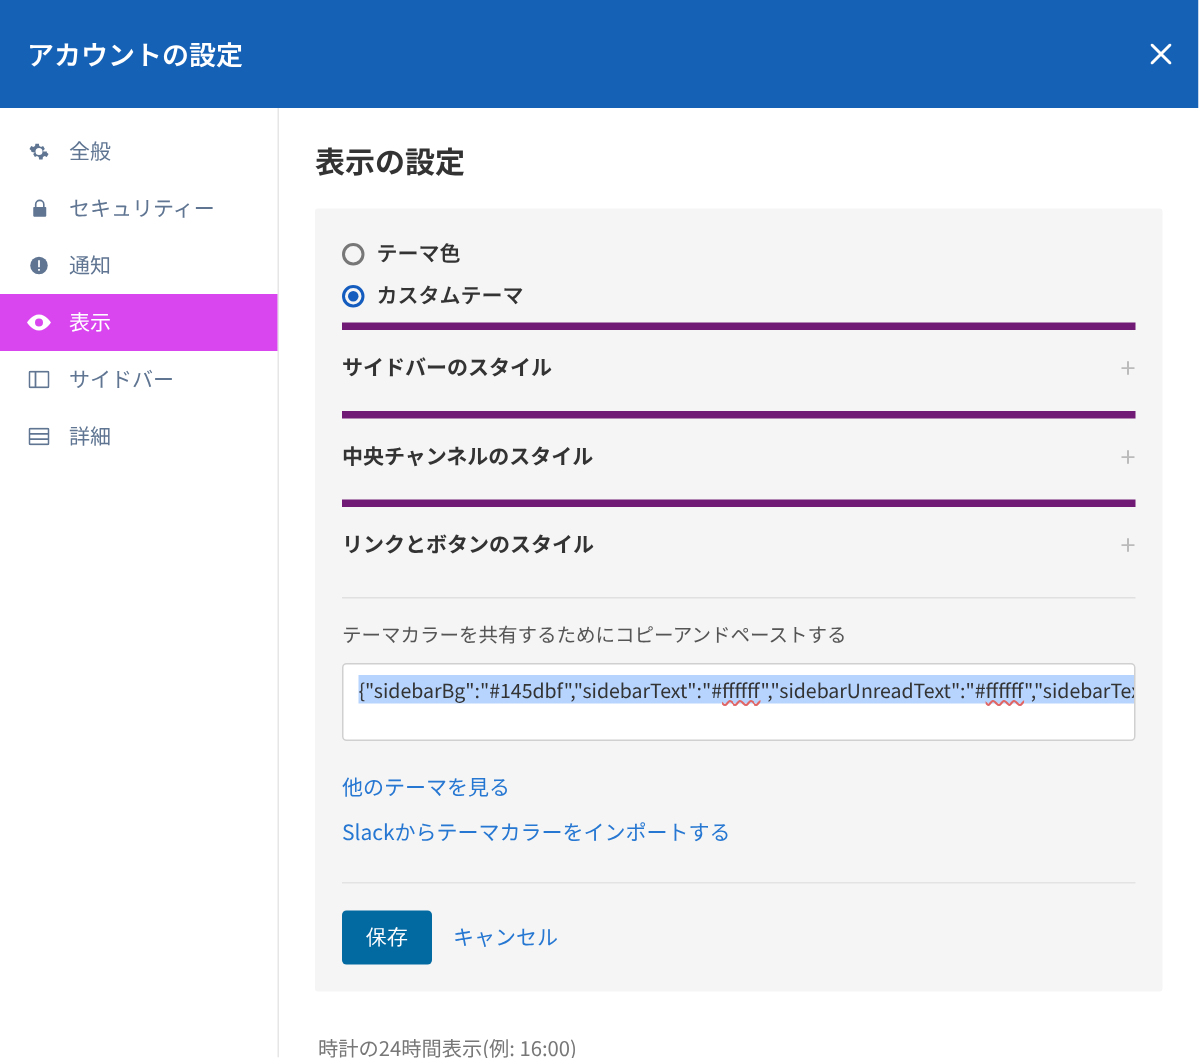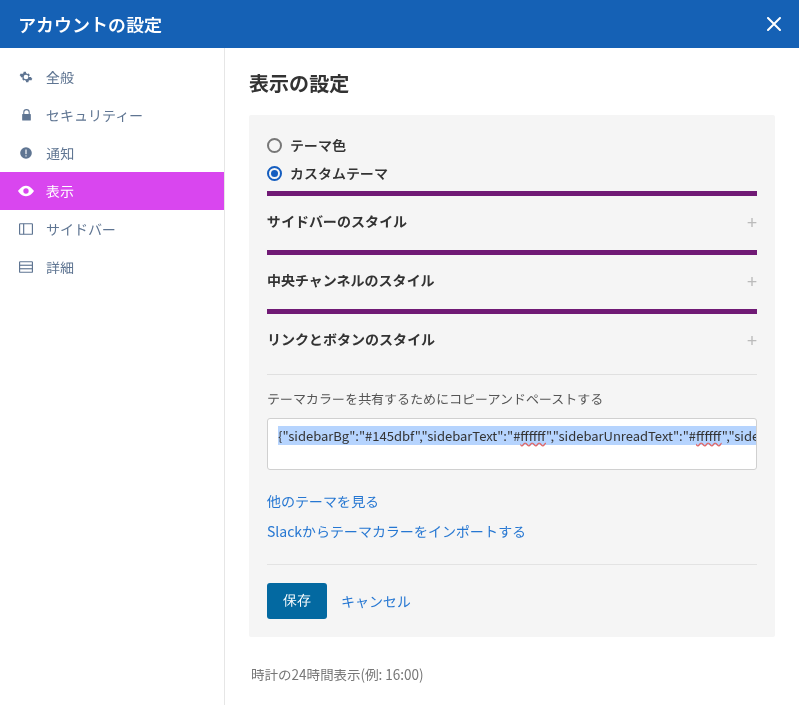--- a/index.html
+++ b/index.html
@@ -1,22 +1,22 @@
 <!DOCTYPE html>
 <html><head>
 <meta charset="utf-8">
 <style>
   * { box-sizing: border-box; margin: 0; padding: 0; }
   body { font-family: -apple-system, BlinkMacSystemFont, "Segoe UI", "Hiragino Sans", "Noto Sans JP", Meiryo, sans-serif; background: #fff; width: 799px; height: 705px; overflow: hidden; }
   .modal { width: 799px; height: 705px; display: flex; flex-direction: column; }
-  .modal-header { background: #1561b5; color: #fff; display: flex; align-items: center; justify-content: space-between; padding: 4px 18px; height: 48px; }
+  .modal-header { background: #1561b5; color: #fff; display: flex; align-items: center; justify-content: space-between; padding: 4px 18px; height: 72px; }
   .modal-header h1 { font-size: 18px; font-weight: 600; }
   .close-btn { color: #fff; font-size: 20px; cursor: pointer; }
   .modal-body { display: flex; flex: 1; min-height: 0; }
-  .sidebar { width: 225px; border-right: 1px solid #e6e6e6; padding-top: 10px; }
+  .sidebar { width: 186px; border-right: 1px solid #e6e6e6; padding-top: 10px; }
   .sidebar-item { display: flex; align-items: center; gap: 12px; padding: 9px 18px; font-size: 14px; color: #5f7592; cursor: pointer; }
   .sidebar-item .icon { width: 16px; height: 16px; display: inline-flex; align-items: center; justify-content: center; }
   .sidebar-item.active { background: #d946ef; color: #fff; }
   .content { flex: 1; padding: 20px 24px; overflow: auto; }
   .content h2 { font-size: 20px; font-weight: 700; color: #333; margin-bottom: 18px; }
   .section { background: #f5f5f5; border-radius: 2px; padding: 16px 18px 18px; margin-bottom: 18px; }
   .radio-row { display: flex; align-items: center; gap: 8px; padding: 4px 0; font-size: 14px; font-weight: 600; color: #333; cursor: pointer; }
   .radio-outer { width: 15px; height: 15px; border: 2px solid #777; border-radius: 50%; display: inline-flex; align-items: center; justify-content: center; }
   .radio-row.selected .radio-outer { border-color: #145dbf; }
   .radio-inner { width: 7px; height: 7px; background: #145dbf; border-radius: 50%; }

